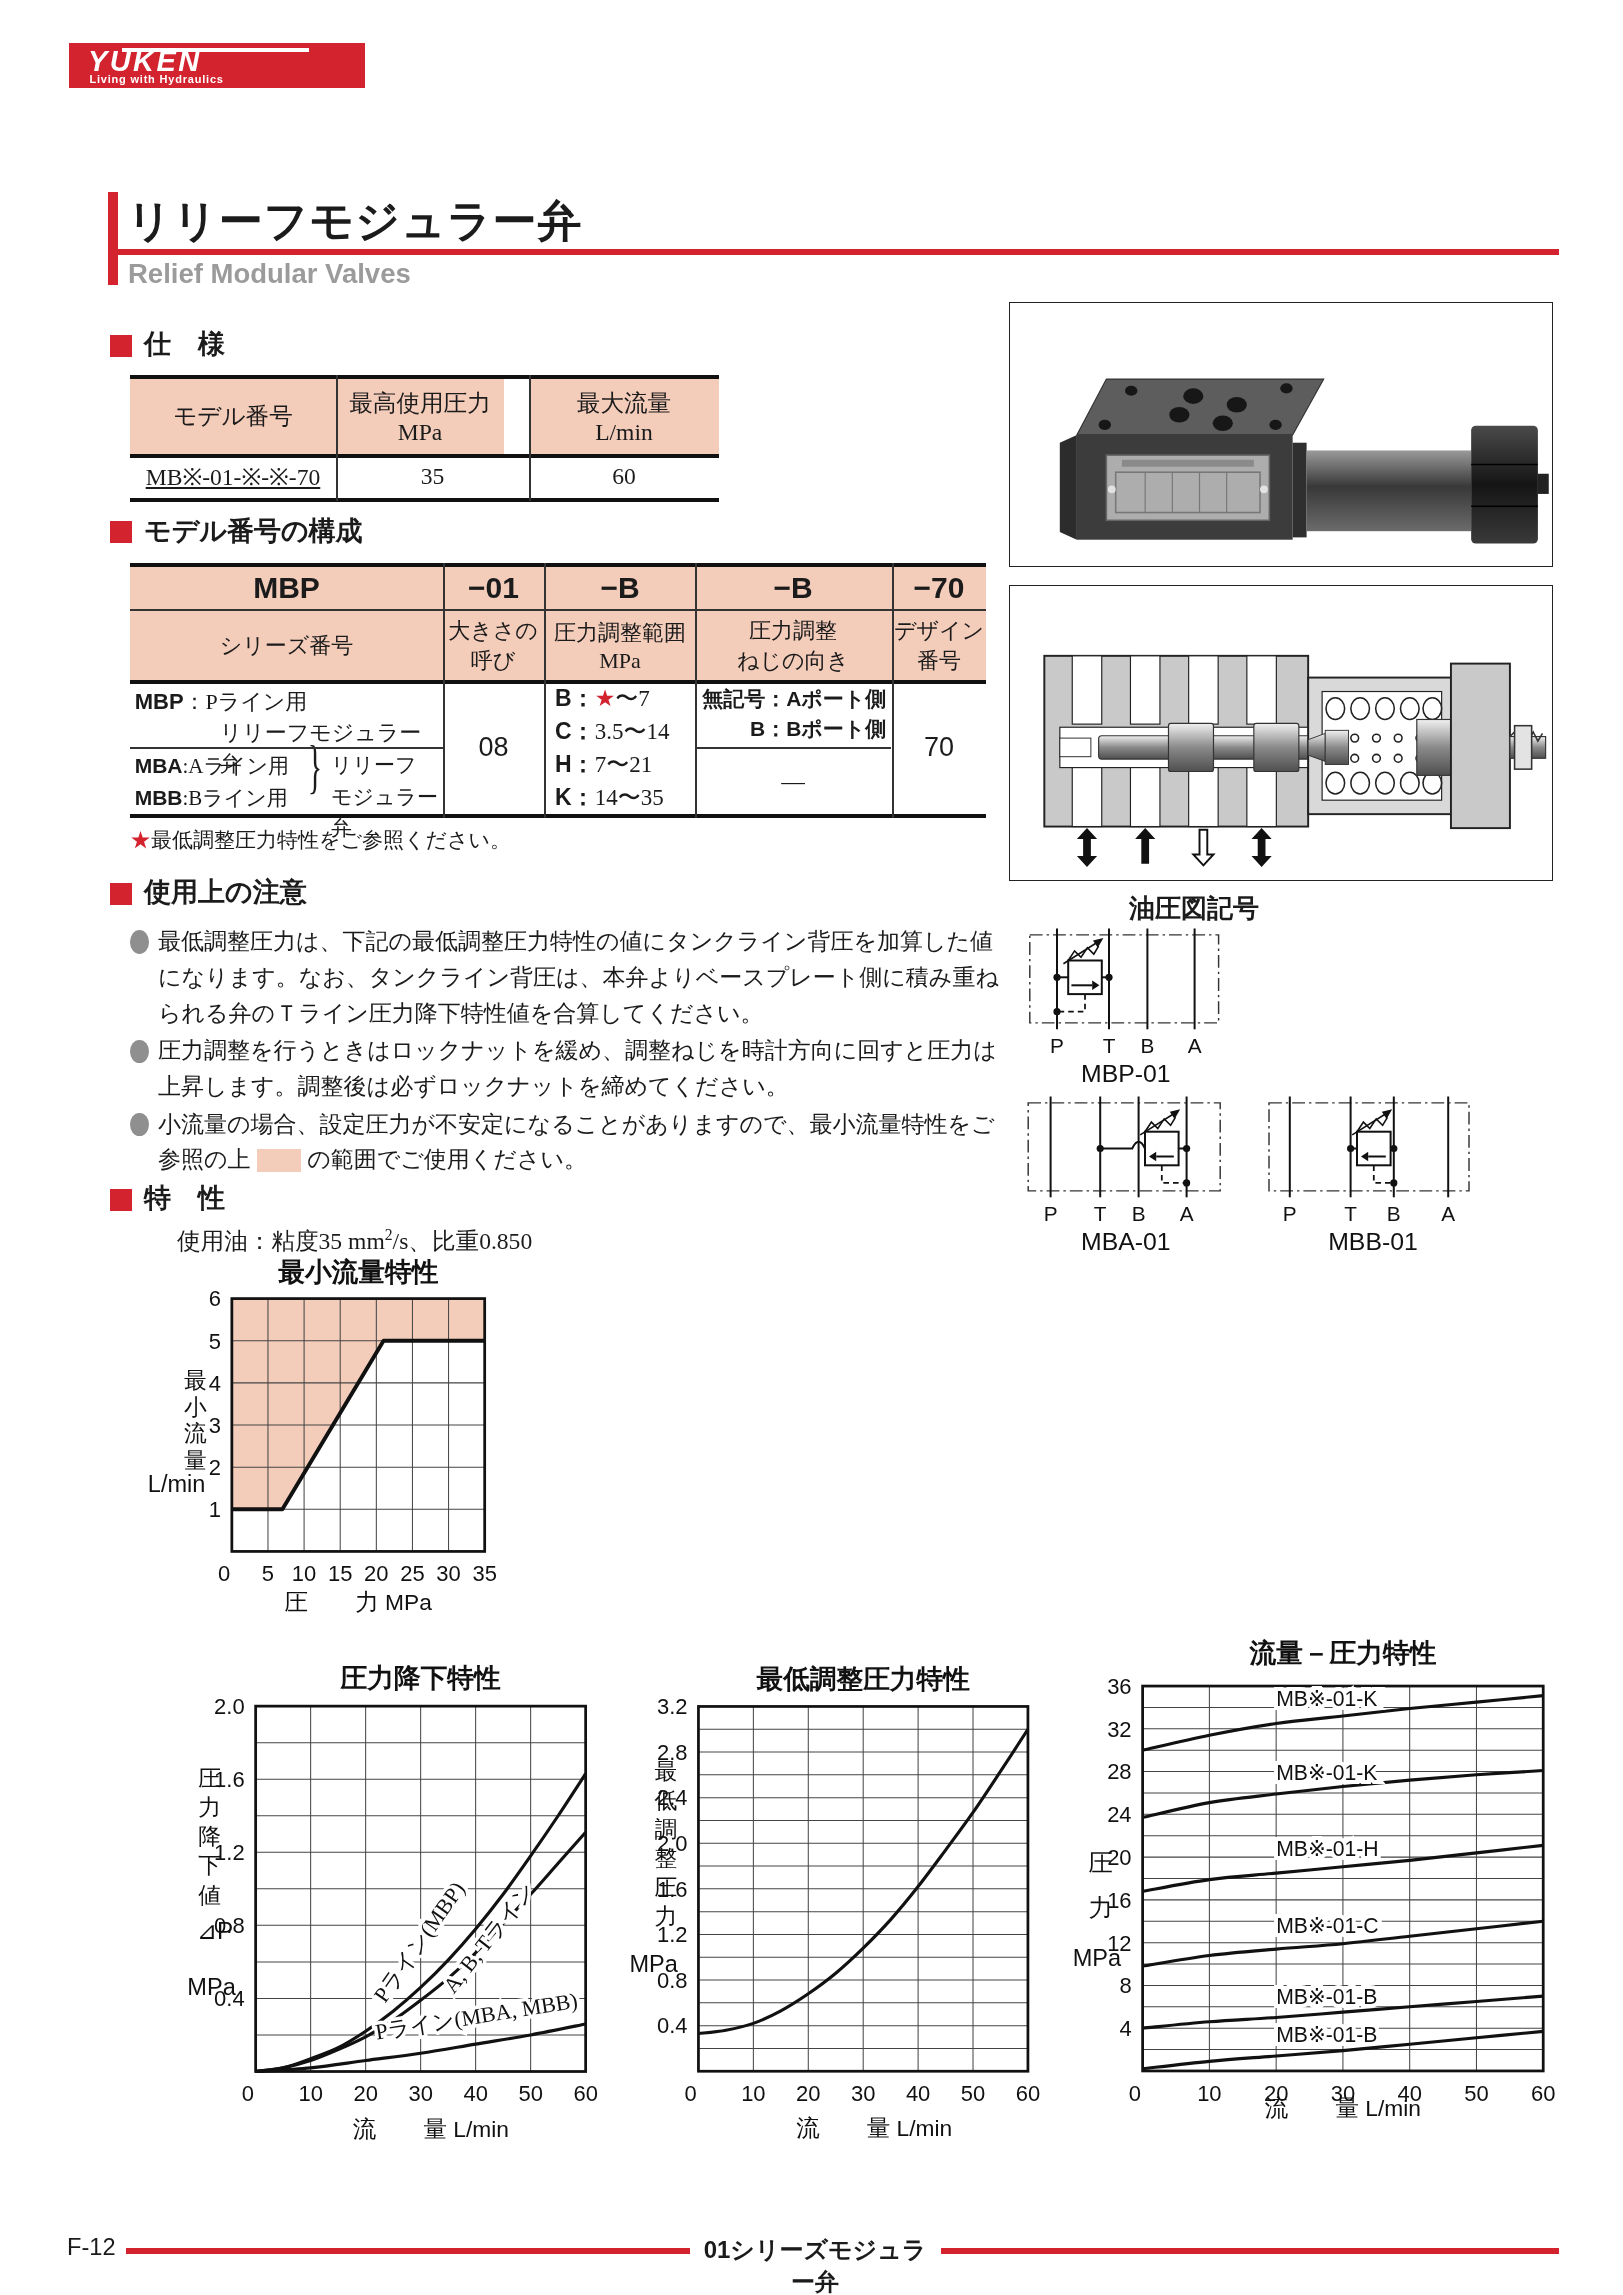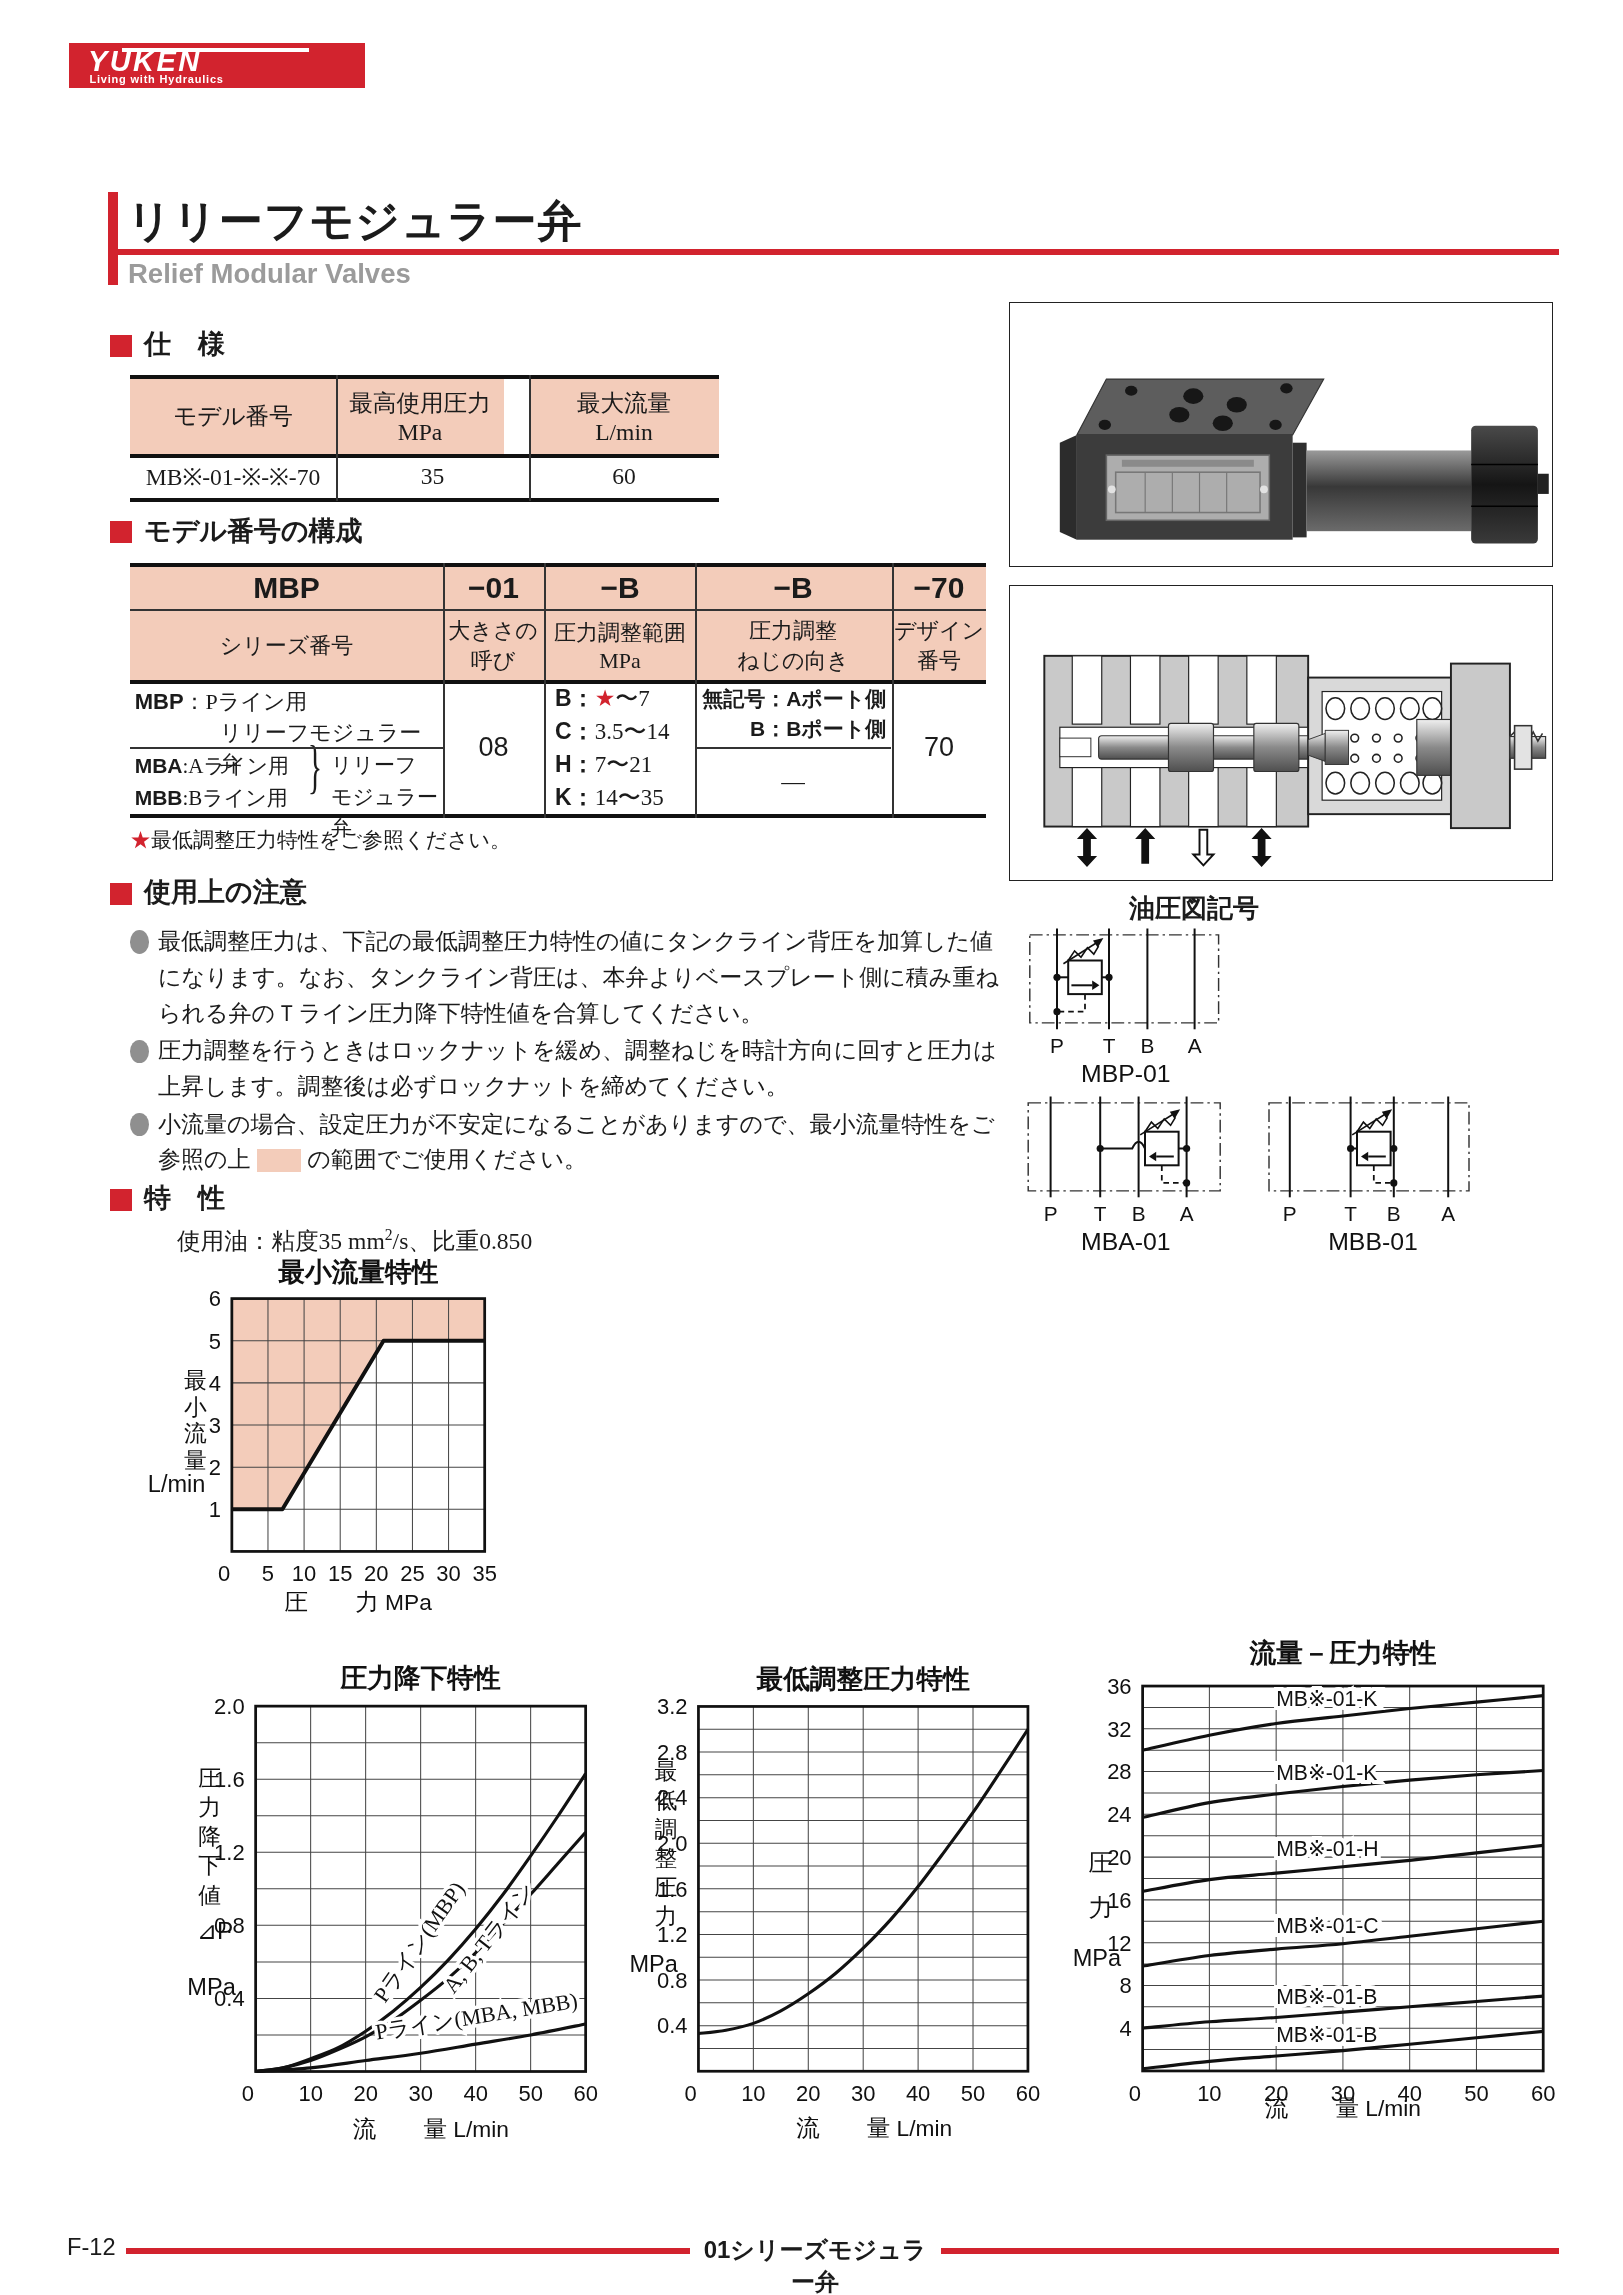--- a/index.html
+++ b/index.html
@@ -80,21 +80,21 @@
 
   <div class="abs sec-sq" style="left:110px;top:335px;"></div>
   <div class="abs sec-title" style="left:144px;top:333px;">仕　様</div>
 
   <div class="abs tbl" style="left:130px;top:375px;width:589px;height:126px;">
     <div class="cell pink serif30" style="left:0;top:3.9px;width:206px;height:75px;">モデル番号</div>
     <div class="cell pink serif30" style="left:206px;top:3.9px;width:168px;height:75px;">最高使用圧力
 MPa</div>
     <div class="cell pink serif30" style="left:399px;top:3.9px;width:190px;height:75px;">最大流量
 L/min</div>
-    <div class="cell serif30" style="left:0;top:79px;width:206px;height:44px;">MB※-01-※-※-70</div>
+    <div class="cell serif30" style="left:0;top:79px;width:206px;height:44px;text-decoration:underline;">MB※-01-※-※-70</div>
     <div class="cell serif30" style="left:206px;top:79px;width:193px;height:44px;">35</div>
     <div class="cell serif30" style="left:399px;top:79px;width:190px;height:44px;">60</div>
     <div class="hline" style="top:0;width:589px;height:3.9px;"></div>
     <div class="hline" style="top:79px;width:589px;height:3.9px;"></div>
     <div class="hline" style="top:123px;width:589px;height:3.9px;"></div>
     <div class="vline" style="left:206px;width:1.6px;height:126px;"></div>
     <div class="vline" style="left:399px;width:1.6px;height:126px;"></div>
   </div>
 
   <div class="abs sec-sq" style="left:110px;top:521px;"></div>

